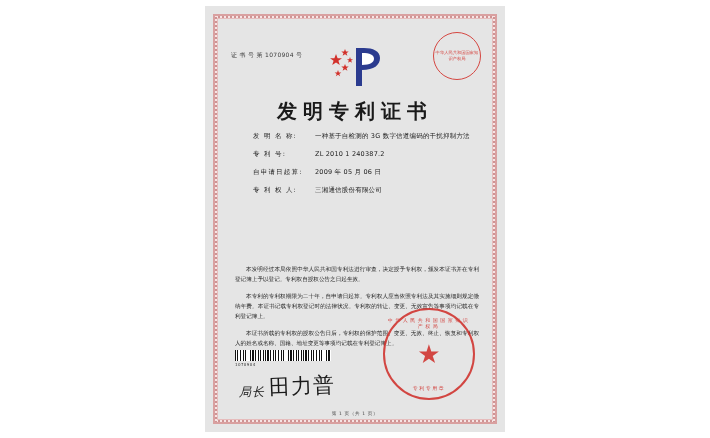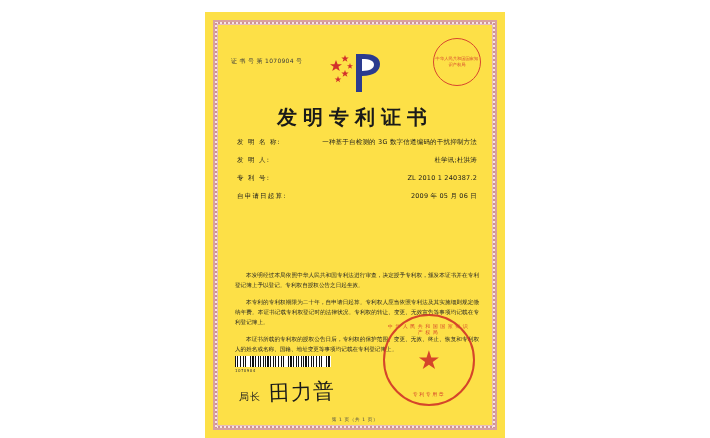--- a/index.html
+++ b/index.html
@@ -16,24 +16,24 @@
   .page {
     position: relative;
     width: 710px;
     height: 438px;
     background: #ffffff;
   }
   
   .cert {
     position: absolute;
     left: 205px;
-    top: 12px;
+    top: 6px;
     width: 300px;
     height: 426px;
-    background: #fde047;
+    background: #e5e5e5;
     box-sizing: border-box;
   }
   .cert-inner-border {
     position: absolute;
     left: 8px;
     top: 8px;
     right: 8px;
     bottom: 8px;
     border: 2px solid #d9a0a0;
     box-sizing: border-box;
@@ -113,31 +113,31 @@
     left: 32px;
     top: 126px;
     right: 28px;
   }
   .field-row {
     display: flex;
     align-items: baseline;
     margin-bottom: 9px;
     font-size: 6.5px;
     color: #1b1b1b;
+    margin-left: 16px;
   }
   .field-label {
     width: 62px;
     flex: 0 0 62px;
     letter-spacing: 1.2px;
     white-space: nowrap;
   }
   .field-value {
     flex: 1;
     letter-spacing: 0.2px;
-    text-align: right;
   }
   .body-text {
     position: absolute;
     left: 30px;
     right: 26px;
     top: 258px;
     font-size: 5.6px;
     line-height: 1.85;
     color: #222;
     text-align: justify;
@@ -161,23 +161,24 @@
     left: 30px;
     top: 356px;
     font-size: 4px;
     color: #333;
     letter-spacing: 0.4px;
   }
   .director-line {
     position: absolute;
     left: 34px;
     top: 378px;
-    font-size: 10px;
+    font-size: 12px;
     color: #1b1b1b;
     letter-spacing: 1px;
+    font-style: italic;
   }
   .signature {
     position: absolute;
     left: 64px;
     top: 366px;
     font-family: "DejaVu Serif", serif;
     font-size: 21px;
     color: #1a1a1a;
     letter-spacing: 1px;
     transform: rotate(-2deg);
@@ -259,31 +260,31 @@
     </svg>
 
     <div class="title">发明专利证书</div>
 
     <div class="fields">
       <div class="field-row">
         <div class="field-label">发 明 名 称:</div>
         <div class="field-value">一种基于自检测的 3G 数字信道编码的干扰抑制方法</div>
       </div>
       <div class="field-row">
-        <div class="field-label">发 明 人:</div>
-        <div class="field-value">杜学讯;杜洪涛</div>
-      </div>
-      <div class="field-row">
         <div class="field-label">专 利 号:</div>
         <div class="field-value">ZL 2010 1 240387.2</div>
       </div>
       <div class="field-row">
         <div class="field-label">自申请日起算:</div>
         <div class="field-value">2009 年 05 月 06 日</div>
       </div>
+      <div class="field-row">
+        <div class="field-label">专 利 权 人:</div>
+        <div class="field-value">三湘通信股份有限公司</div>
+      </div>
     </div>
 
     <div class="body-text">
       <p>本发明经过本局依照中华人民共和国专利法进行审查，决定授予专利权，颁发本证书并在专利登记簿上予以登记。专利权自授权公告之日起生效。</p>
       <p>本专利的专利权期限为二十年，自申请日起算。专利权人应当依照专利法及其实施细则规定缴纳年费。本证书记载专利权登记时的法律状况。专利权的转让、变更、无效宣告等事项均记载在专利登记簿上。</p>
       <p>本证书所载的专利权的授权公告日后，专利权的保护范围、变更、无效、终止、恢复和专利权人的姓名或名称、国籍、地址变更等事项均记载在专利登记簿上。</p>
     </div>
 
     <div class="barcode"></div>
     <div class="barcode-num">1070904</div>

